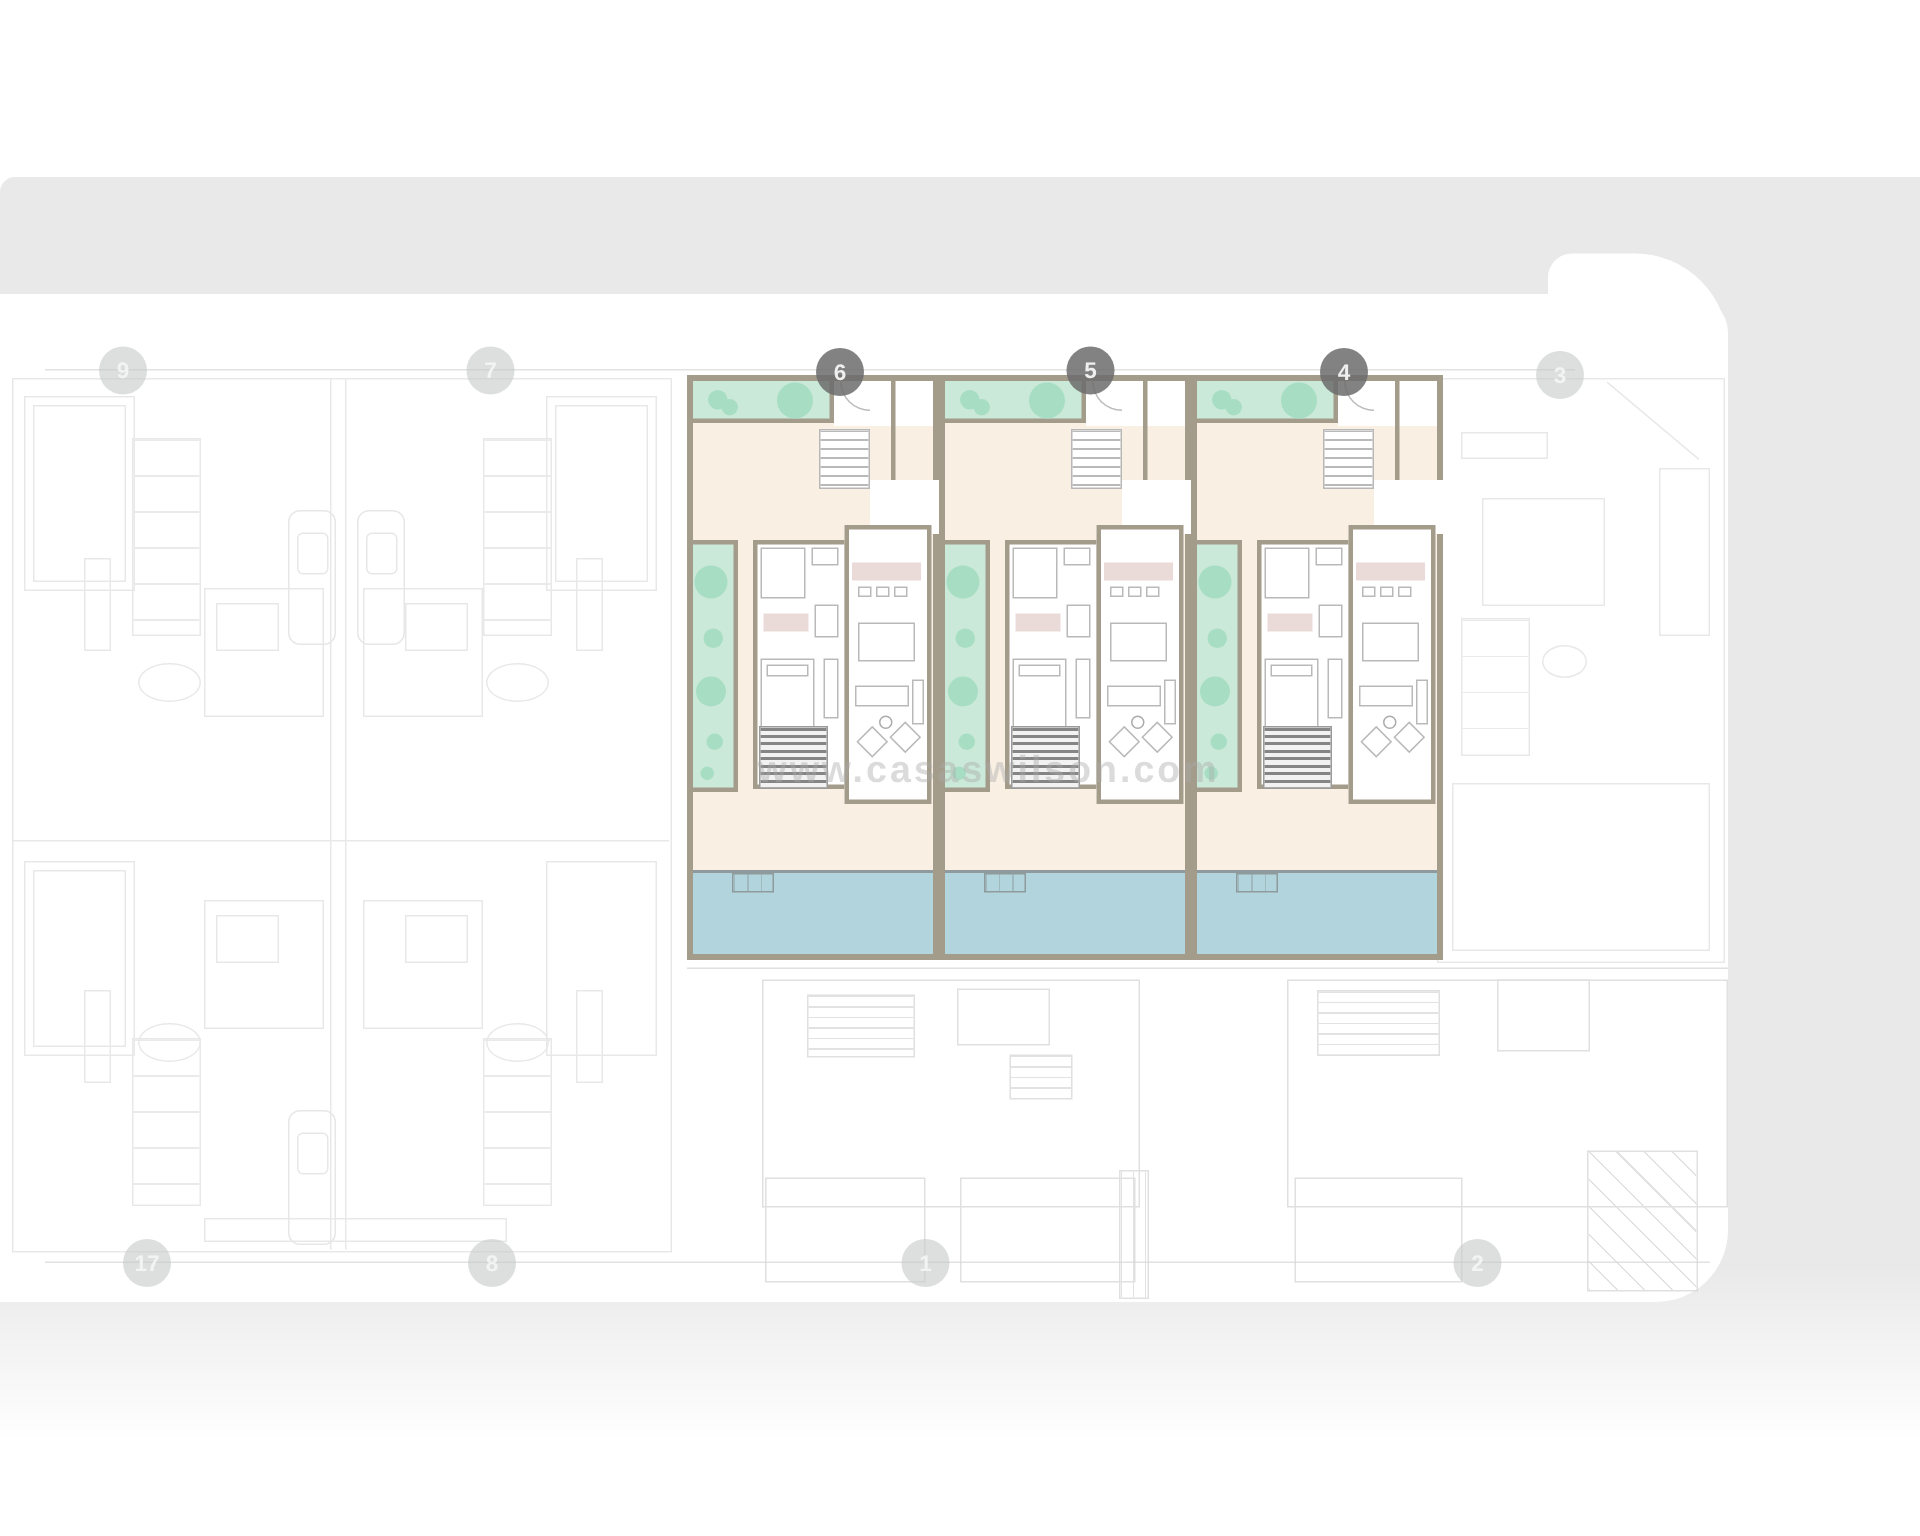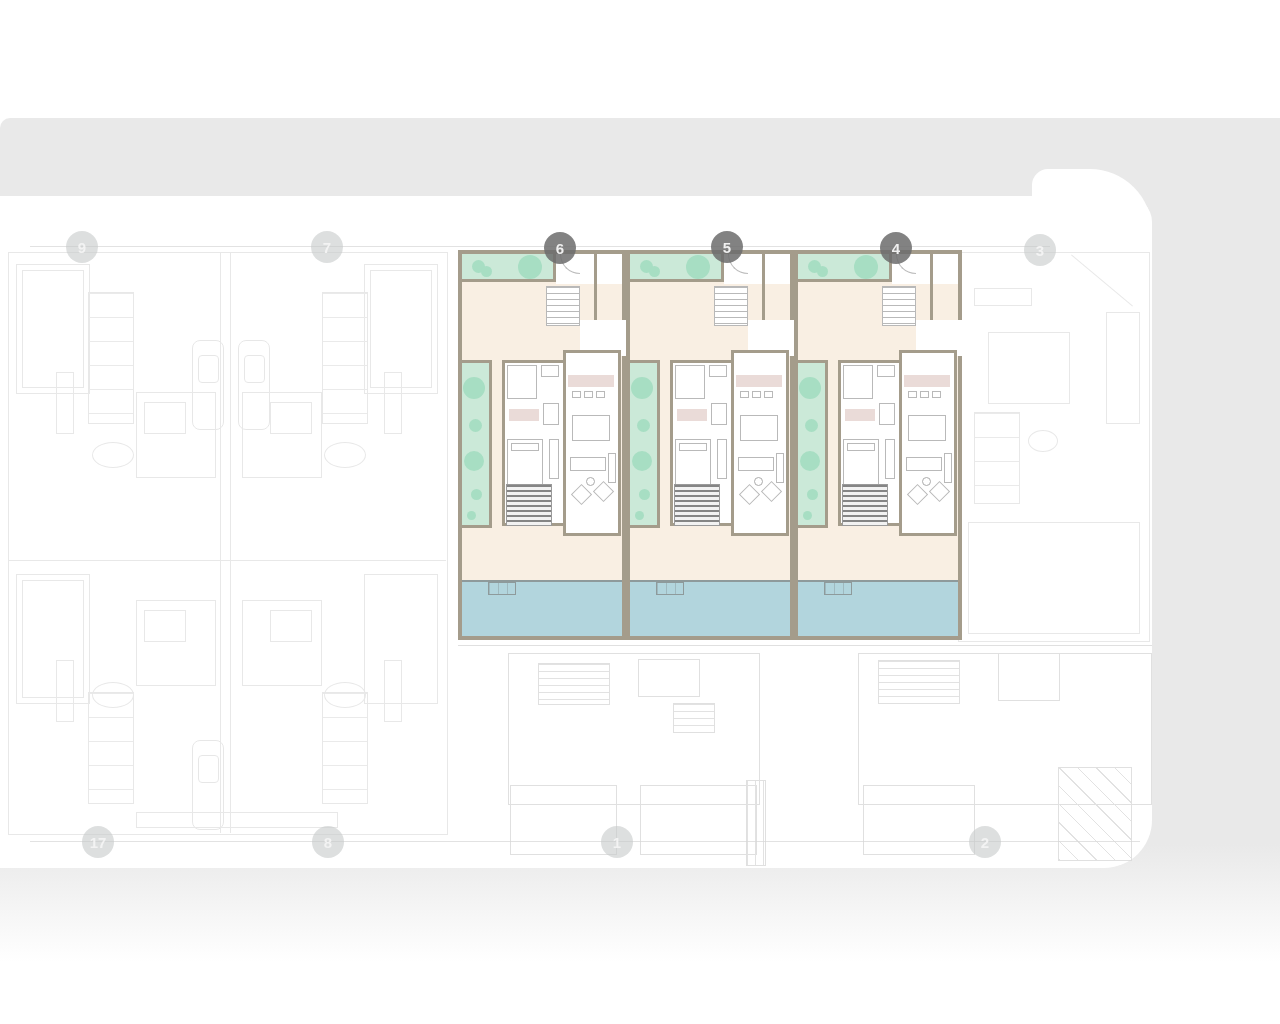--- a/index.html
+++ b/index.html
@@ -293,14 +293,15 @@
     <div class="badge faded" style="left: 66px; top: 231px;">9</div>
     <div class="badge faded" style="left: 311px; top: 231px;">7</div>
     <div class="badge dark" style="left: 544px; top: 232px;">6</div>
     <div class="badge dark" style="left: 711px; top: 231px;">5</div>
     <div class="badge dark" style="left: 880px; top: 232px;">4</div>
     <div class="badge faded" style="left: 1024px; top: 234px;">3</div>
     <div class="badge faded" style="left: 82px; top: 826px;">17</div>
     <div class="badge faded" style="left: 312px; top: 826px;">8</div>
     <div class="badge faded" style="left: 601px; top: 826px;">1</div>
     <div class="badge faded" style="left: 969px; top: 826px;">2</div>
+    <div class="abs watermark">www.casaswilson.com</div>
 
 </div>
 
 </body></html>

